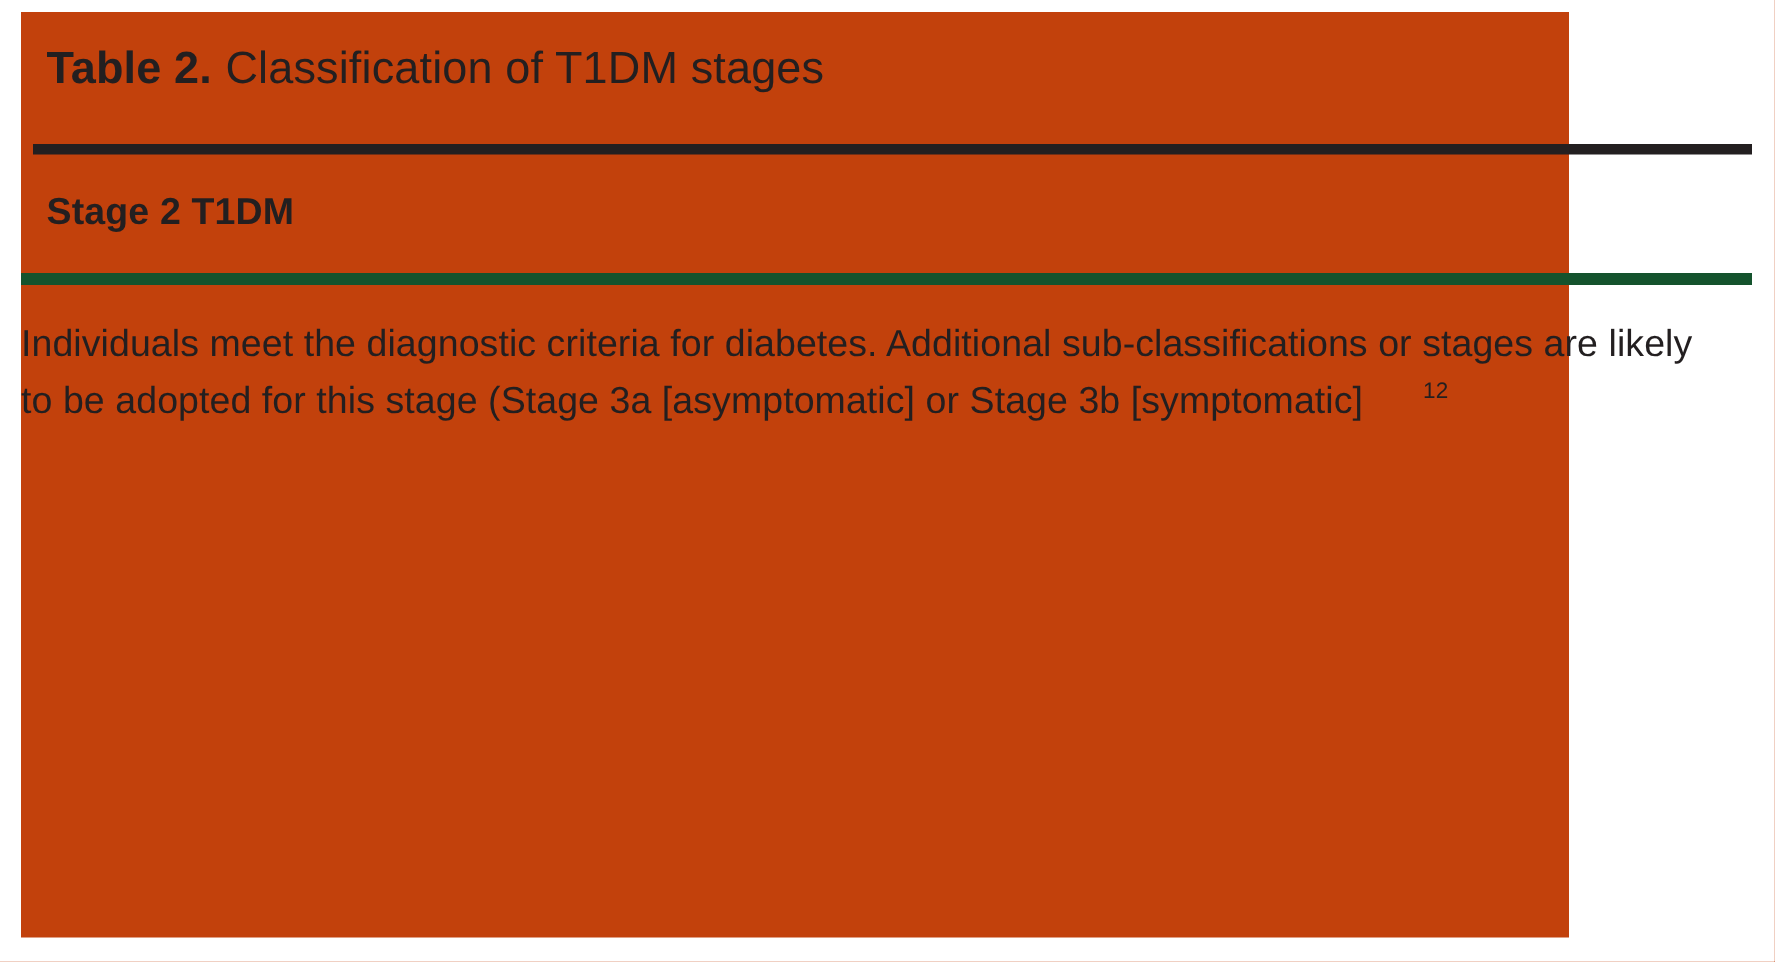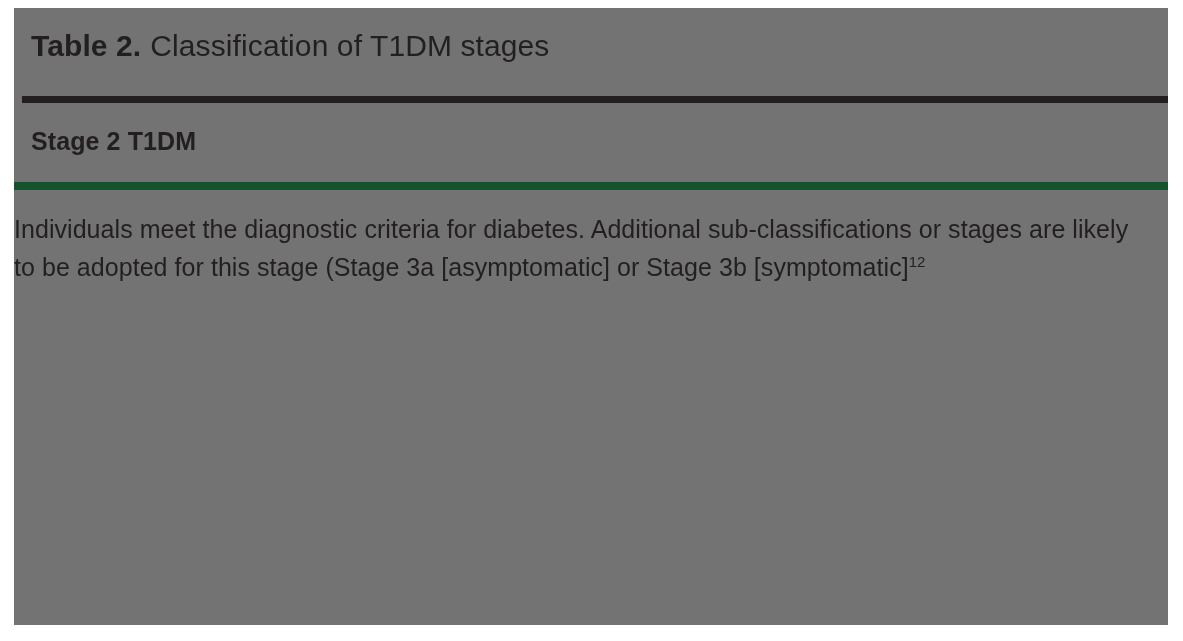--- a/index.html
+++ b/index.html
@@ -11,23 +11,23 @@
     width: 1183px;
     height: 641px;
     font-family: "Liberation Sans", sans-serif;
     -webkit-font-smoothing: antialiased;
   }
 
   #table-panel {
     position: absolute;
     left: 14px;
     top: 8px;
-    width: 1154px;
+    width: 1032px;
     height: 617px;
-    background: #737373;
+    background: #c2410c;
     box-sizing: border-box;
   }
 
   #table-caption {
     position: absolute;
     left: 17px;
     top: 21px;
     font-size: 30px;
     color: #231f20;
     letter-spacing: 0.1px;
@@ -87,20 +87,21 @@
     color: #231f20;
     line-height: 1.52;
     letter-spacing: 0.05px;
     white-space: pre-line;
   }
 
   .row-desc .ref-sup {
     font-size: 15px;
     vertical-align: super;
     line-height: 0;
+    margin-left: 40px;
   }
 </style>
 </head>
 <body>
 
 <div id="table-panel">
 
   <div id="table-caption">
     <span class="caption-label">Table 2.</span><span class="caption-title">Classification of T1DM stages</span>
   </div>

